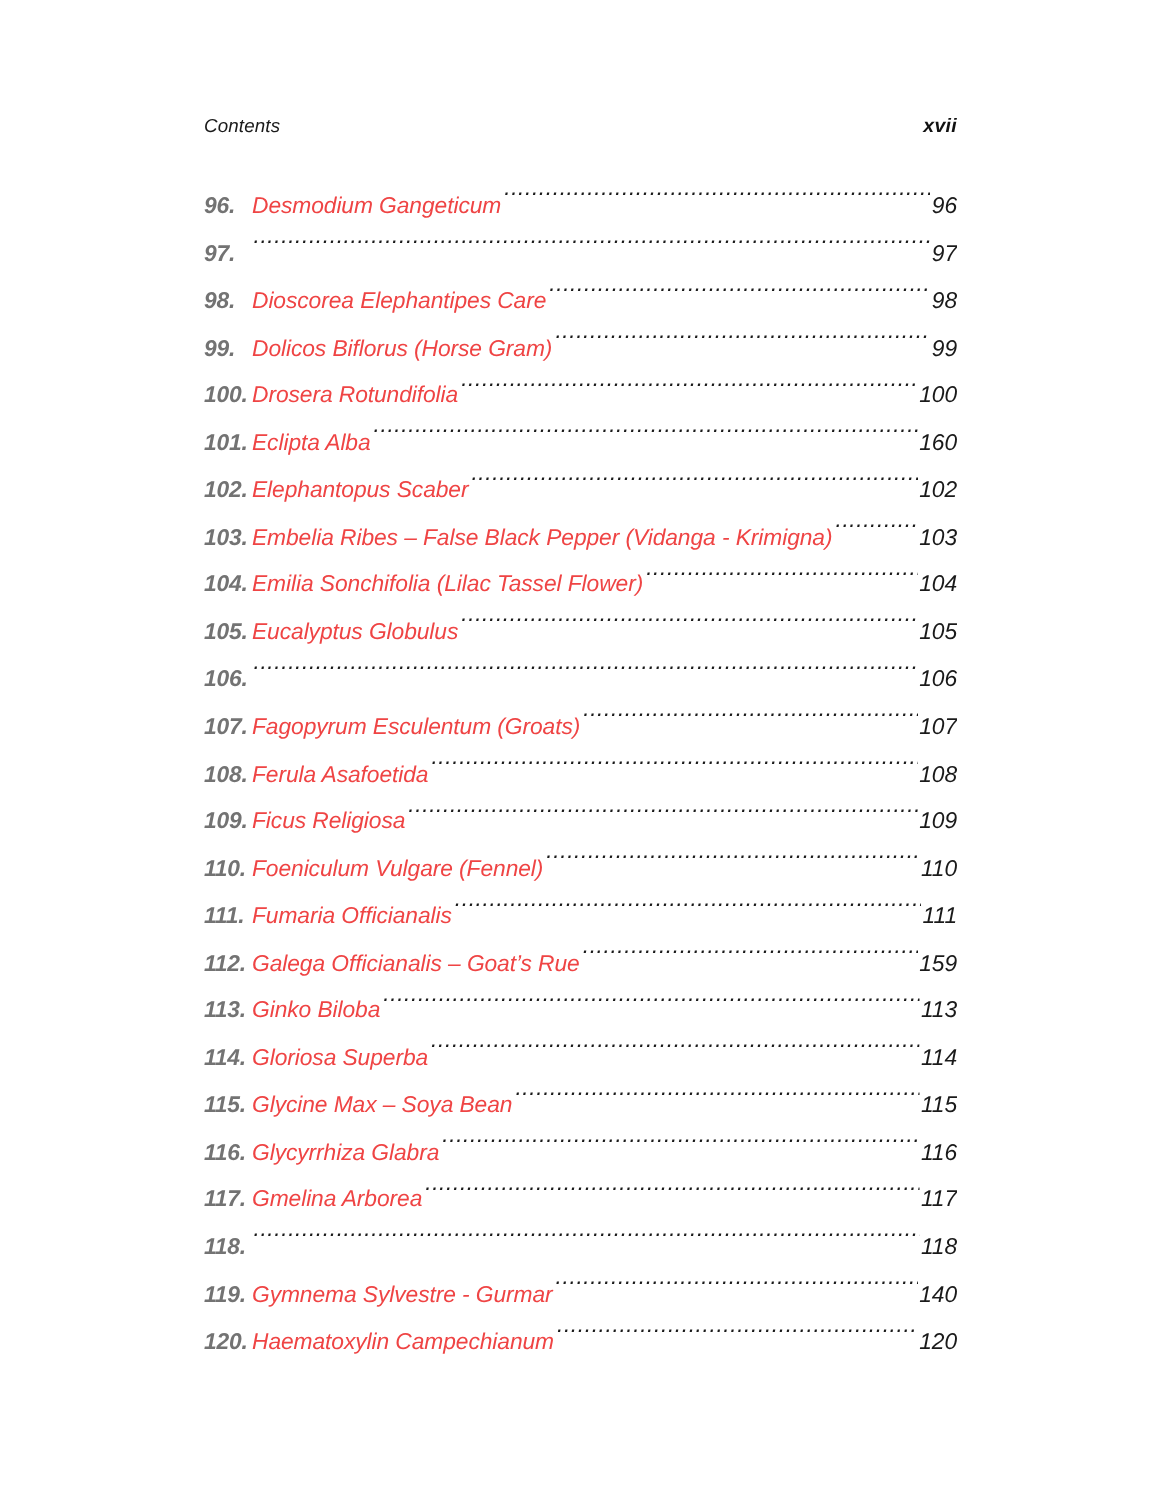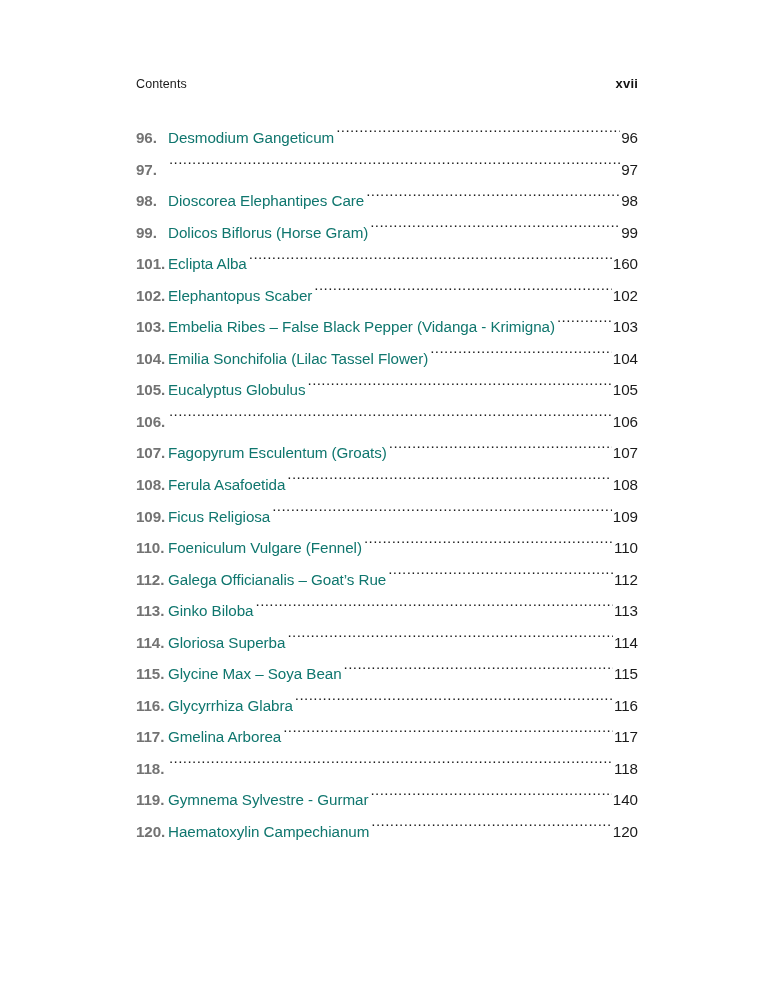--- a/index.html
+++ b/index.html
@@ -19,20 +19,21 @@
     width: 773px;
     height: 1000px;
     background: #ffffff;
     box-sizing: border-box;
   }
   .content-area {
     position: absolute;
     left: 136px;
     top: 76px;
     width: 502px;
+    font-style: italic;
   }
 
   
   .running-head {
     display: flex;
     align-items: baseline;
     justify-content: space-between;
     height: 20px;
     margin-bottom: 26px;
   }
@@ -70,21 +71,21 @@
     font-weight: 700;
     font-size: 15.2px;
     letter-spacing: -0.1px;
     color: #737373;
   }
   .toc-title {
     flex: 0 0 auto;
     font-weight: 400;
     font-size: 15.2px;
     letter-spacing: -0.05px;
-    color: #0f766e;
+    color: #ef4444;
     padding-right: 1px;
   }
   .toc-leader {
     flex: 1 1 auto;
     position: relative;
     overflow: hidden;
     height: 1em;
     margin: 0 1px;
   }
   .toc-leader::after {
@@ -136,20 +137,26 @@
           <span class="toc-leader"></span>
           <span class="toc-page">98</span>
         </li>
         <li class="toc-entry">
           <span class="toc-num">99.</span>
           <span class="toc-title">Dolicos Biflorus (Horse Gram)</span>
           <span class="toc-leader"></span>
           <span class="toc-page">99</span>
         </li>
         <li class="toc-entry">
+          <span class="toc-num">100.</span>
+          <span class="toc-title">Drosera Rotundifolia</span>
+          <span class="toc-leader"></span>
+          <span class="toc-page">100</span>
+        </li>
+        <li class="toc-entry">
           <span class="toc-num">101.</span>
           <span class="toc-title">Eclipta Alba</span>
           <span class="toc-leader"></span>
           <span class="toc-page">160</span>
         </li>
         <li class="toc-entry">
           <span class="toc-num">102.</span>
           <span class="toc-title">Elephantopus Scaber</span>
           <span class="toc-leader"></span>
           <span class="toc-page">102</span>
@@ -195,24 +202,30 @@
           <span class="toc-leader"></span>
           <span class="toc-page">109</span>
         </li>
         <li class="toc-entry">
           <span class="toc-num">110.</span>
           <span class="toc-title">Foeniculum Vulgare (Fennel)</span>
           <span class="toc-leader"></span>
           <span class="toc-page">110</span>
         </li>
         <li class="toc-entry">
+          <span class="toc-num">111.</span>
+          <span class="toc-title">Fumaria Officianalis</span>
+          <span class="toc-leader"></span>
+          <span class="toc-page">111</span>
+        </li>
+        <li class="toc-entry">
           <span class="toc-num">112.</span>
           <span class="toc-title">Galega Officianalis – Goat’s Rue</span>
           <span class="toc-leader"></span>
-          <span class="toc-page">112</span>
+          <span class="toc-page">159</span>
         </li>
         <li class="toc-entry">
           <span class="toc-num">113.</span>
           <span class="toc-title">Ginko Biloba</span>
           <span class="toc-leader"></span>
           <span class="toc-page">113</span>
         </li>
         <li class="toc-entry">
           <span class="toc-num">114.</span>
           <span class="toc-title">Gloriosa Superba</span>

